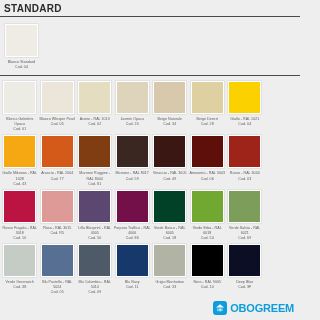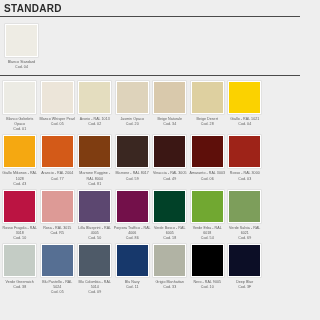--- a/index.html
+++ b/index.html
@@ -269,14 +269,26 @@
           <div class="swatch-code">Cod. 10</div>
         </div>
         <div class="swatch-cell">
           <div class="chip" style="background: rgb(12, 14, 38);"></div>
           <div class="swatch-label">Deep Blue</div>
           <div class="swatch-code">Cod. 3F</div>
         </div>
       </div>
   </div>
 
+  <div class="watermark">
+    <div class="logo-mark">
+      <svg width="10" height="10" viewBox="0 0 24 24" aria-hidden="true">
+        <path d="M12 3 L21 10 L21 11 L3 11 L3 10 Z" fill="#ffffff"></path>
+        <rect x="6" y="12.5" width="1.9" height="7.5" rx="0.9" fill="#ffffff"></rect>
+        <rect x="9.2" y="12.5" width="1.9" height="7.5" rx="0.9" fill="#ffffff"></rect>
+        <rect x="12.4" y="12.5" width="1.9" height="7.5" rx="0.9" fill="#ffffff"></rect>
+        <rect x="15.6" y="12.5" width="1.9" height="7.5" rx="0.9" fill="#ffffff"></rect>
+      </svg>
+    </div>
+    <div class="logo-text">OBOGREEM</div>
+  </div>
 
 </div>
 
 </body></html>

